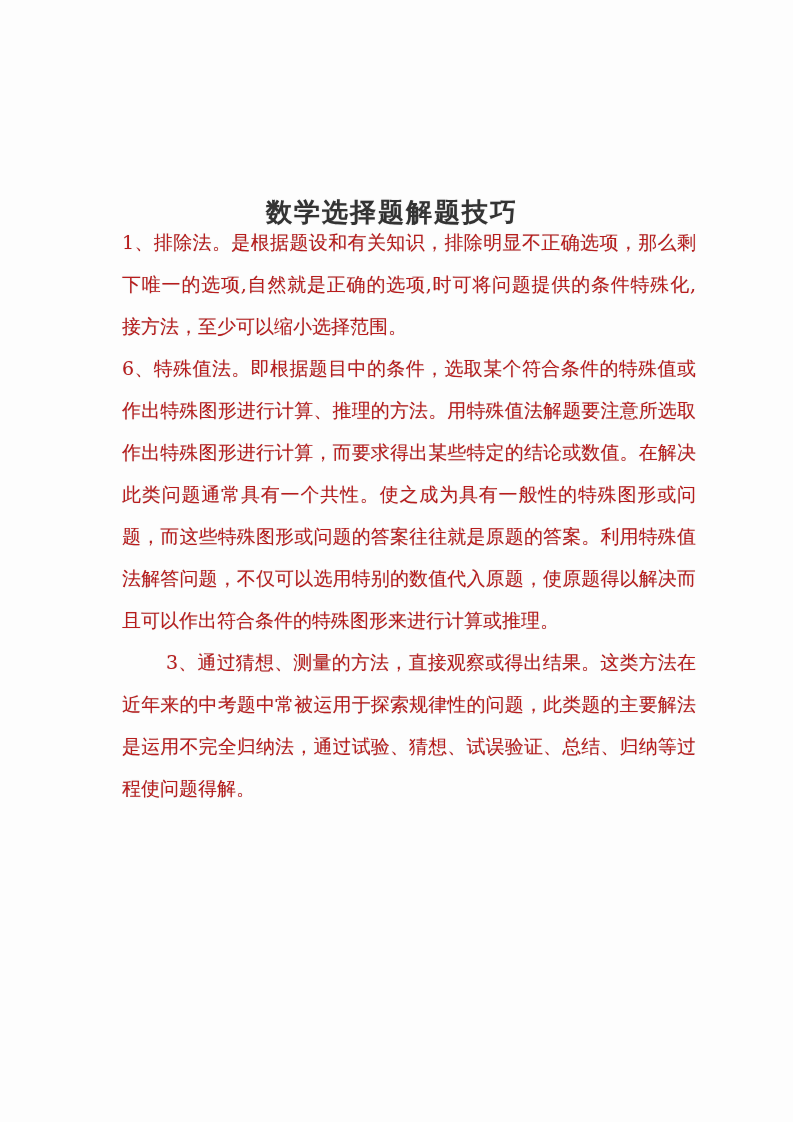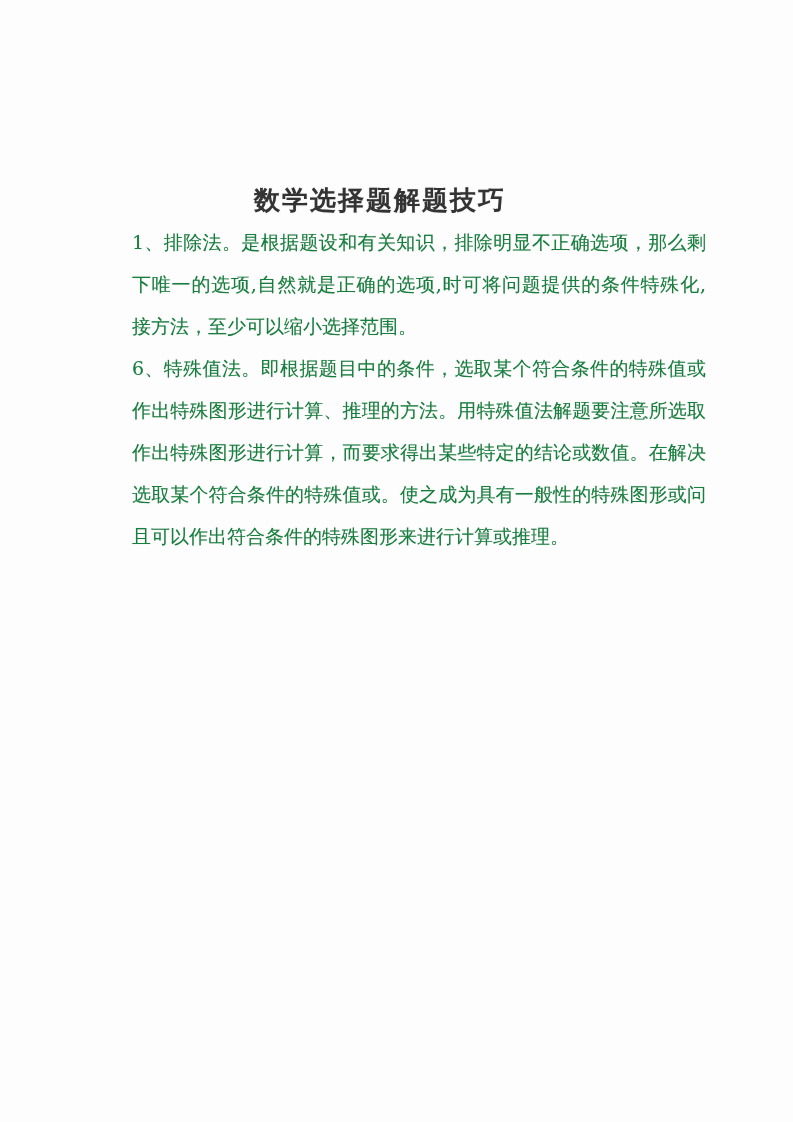--- a/index.html
+++ b/index.html
@@ -13,37 +13,37 @@
     height: 1122px;
     background: #fdfdfd;
     overflow: hidden;
     font-family: "DejaVu Serif", serif;
   }
   .doc-title {
     position: absolute;
     top: 180px;
     left: 118px;
     width: 574px;
-    margin: 0;
+    margin: 12px;
     text-align: center;
     font-size: 26px;
     font-weight: bold;
     letter-spacing: 2px;
     line-height: 40px;
     color: #333333;
     transform: translateX(-25px);
     text-shadow: 0 0 1px rgba(70,70,70,0.35);
     white-space: nowrap;
   }
   .doc-body {
     position: absolute;
     top: 221px;
-    left: 132px;
+    left: 122px;
     width: 574px;
-    color: #15803d;
+    color: #b91c1c;
     text-shadow: 0 0 1px rgba(90,90,90,0.35);
   }
   .paragraph {
     margin: 0;
     padding: 0;
   }
   .line {
     height: 42px;
     line-height: 42px;
     font-size: 19px;
@@ -67,17 +67,25 @@
   <div class="doc-body" id="doc-body">
       <div class="paragraph">
         <div class="line">1、排除法。是根据题设和有关知识，排除明显不正确选项，那么剩</div>
         <div class="line">下唯一的选项,自然就是正确的选项,时可将问题提供的条件特殊化,</div>
         <div class="line last">接方法，至少可以缩小选择范围。</div>
       </div>
       <div class="paragraph">
         <div class="line">6、特殊值法。即根据题目中的条件，选取某个符合条件的特殊值或</div>
         <div class="line">作出特殊图形进行计算、推理的方法。用特殊值法解题要注意所选取</div>
         <div class="line">作出特殊图形进行计算，而要求得出某些特定的结论或数值。在解决</div>
-        <div class="line">选取某个符合条件的特殊值或。使之成为具有一般性的特殊图形或问</div>
+        <div class="line">此类问题通常具有一个共性。使之成为具有一般性的特殊图形或问</div>
+        <div class="line">题，而这些特殊图形或问题的答案往往就是原题的答案。利用特殊值</div>
+        <div class="line">法解答问题，不仅可以选用特别的数值代入原题，使原题得以解决而</div>
         <div class="line last">且可以作出符合条件的特殊图形来进行计算或推理。</div>
+      </div>
+      <div class="paragraph">
+        <div class="line indented">3、通过猜想、测量的方法，直接观察或得出结果。这类方法在</div>
+        <div class="line">近年来的中考题中常被运用于探索规律性的问题，此类题的主要解法</div>
+        <div class="line">是运用不完全归纳法，通过试验、猜想、试误验证、总结、归纳等过</div>
+        <div class="line last">程使问题得解。</div>
       </div>
     </div>
 </div>
 
 </body></html>

